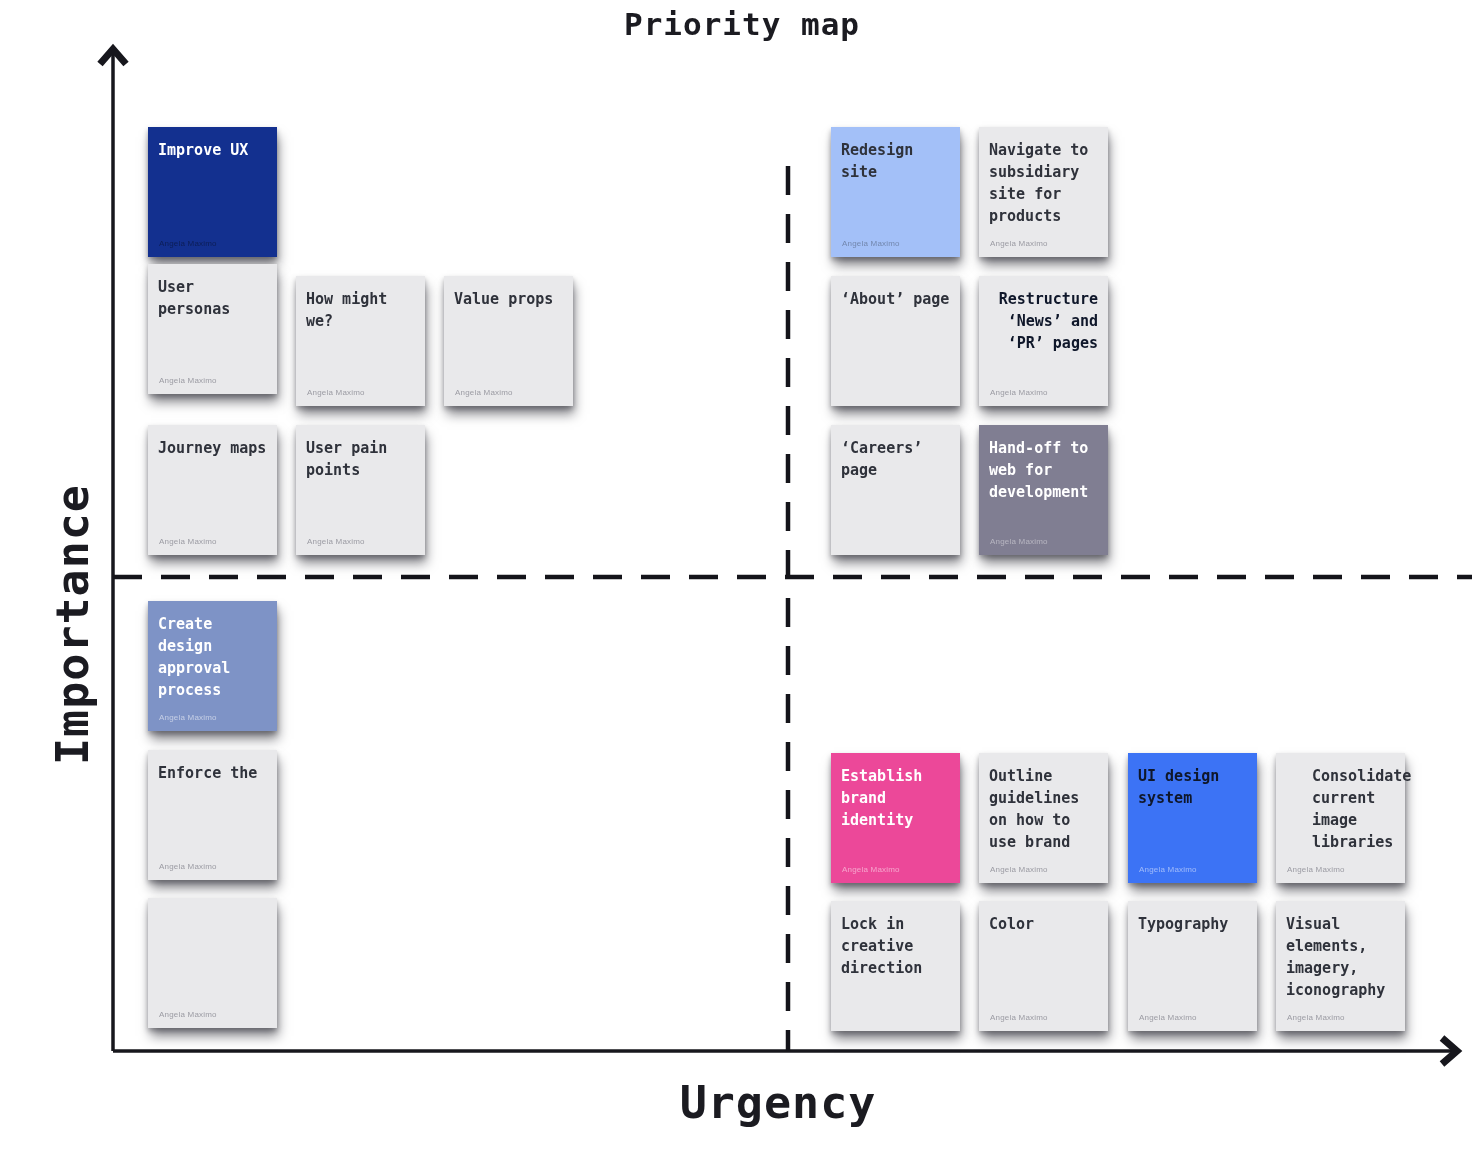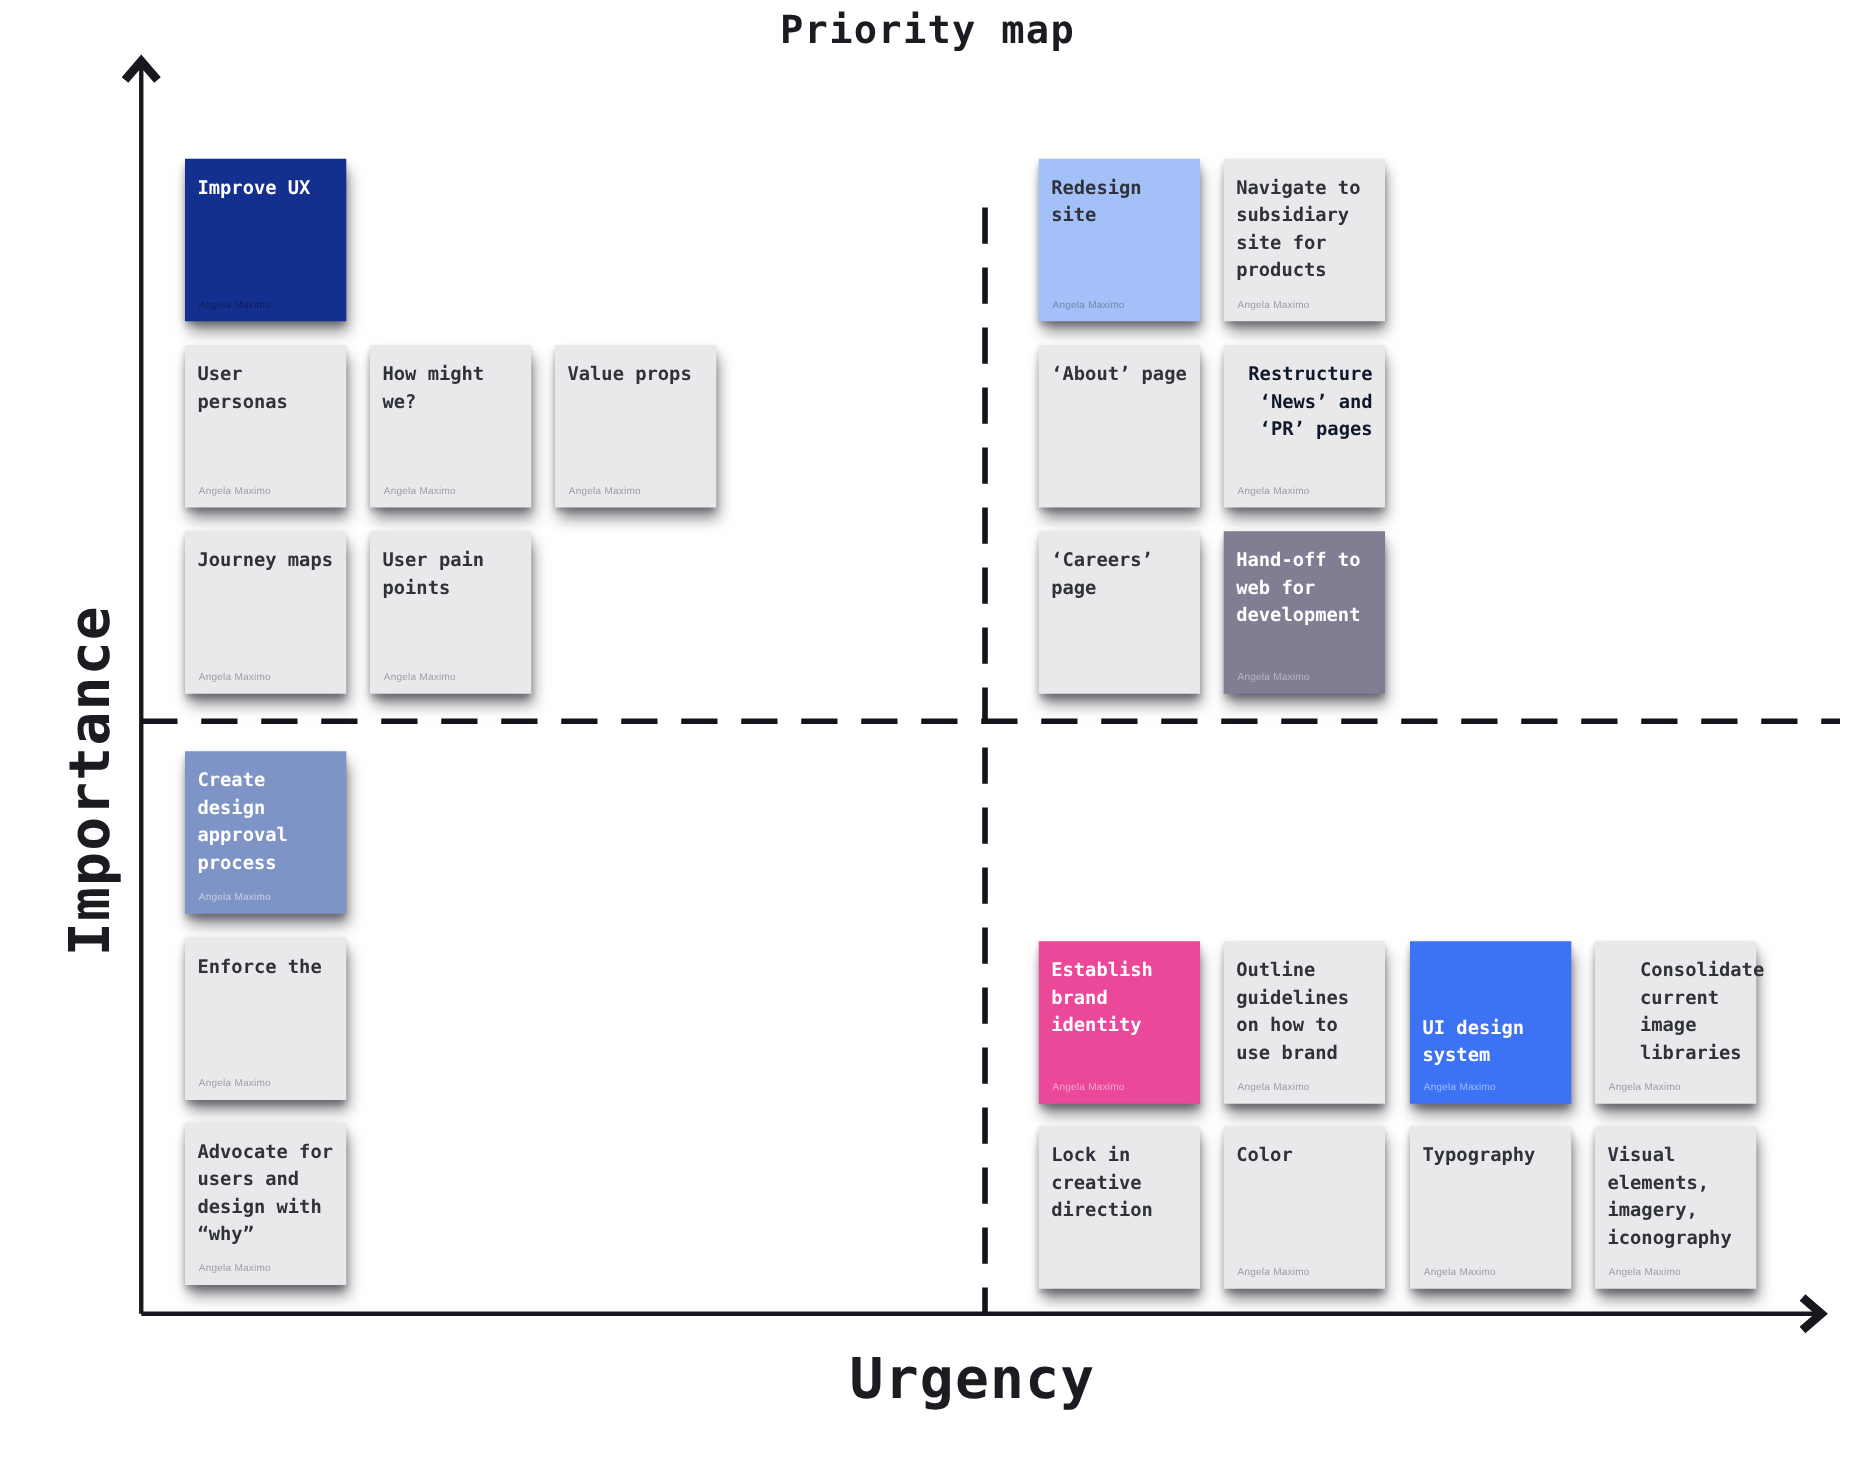--- a/index.html
+++ b/index.html
@@ -91,21 +91,21 @@
   </svg>
 
   <div class="axis-label y">Importance</div>
   <div class="axis-label x">Urgency</div>
 
   <div class="notes-layer">
       <div class="note" style="left: 148px; top: 127px; background: rgb(19, 48, 143);">
         <div class="note-text" style="color: rgb(255, 255, 255);">Improve UX</div>
         <div class="note-author" style="color: rgba(0, 0, 0, 0.4);">Angela Maximo</div>
       </div>
-      <div class="note" style="left: 148px; top: 276px; background: rgb(233, 233, 235);">
+      <div class="note" style="left: 148px; top: 264px; background: rgb(233, 233, 235);">
         <div class="note-text" style="color: rgb(47, 50, 59);">User personas</div>
         <div class="note-author" style="color: rgb(155, 155, 163);">Angela Maximo</div>
       </div>
       <div class="note" style="left: 296px; top: 276px; background: rgb(233, 233, 235);">
         <div class="note-text" style="color: rgb(47, 50, 59);">How might we?</div>
         <div class="note-author" style="color: rgb(155, 155, 163);">Angela Maximo</div>
       </div>
       <div class="note" style="left: 444px; top: 276px; background: rgb(233, 233, 235);">
         <div class="note-text" style="color: rgb(47, 50, 59);">Value props</div>
         <div class="note-author" style="color: rgb(155, 155, 163);">Angela Maximo</div>
@@ -142,33 +142,32 @@
       </div>
       <div class="note" style="left: 148px; top: 601px; background: rgb(126, 147, 198);">
         <div class="note-text" style="color: rgb(255, 255, 255);">Create design approval process</div>
         <div class="note-author" style="color: rgba(255, 255, 255, 0.55);">Angela Maximo</div>
       </div>
       <div class="note" style="left: 148px; top: 750px; background: rgb(233, 233, 235);">
         <div class="note-text" style="color: rgb(47, 50, 59);">Enforce the</div>
         <div class="note-author" style="color: rgb(155, 155, 163);">Angela Maximo</div>
       </div>
       <div class="note" style="left: 148px; top: 898px; background: rgb(233, 233, 235);">
-        <div class="note-text" style="color: rgb(47, 50, 59);">Advocate for users and design with “why”</div>
         <div class="note-author" style="color: rgb(155, 155, 163);">Angela Maximo</div>
       </div>
       <div class="note" style="left: 831px; top: 753px; background: #ec4899;">
         <div class="note-text" style="color: rgb(255, 255, 255);">Establish brand identity</div>
         <div class="note-author" style="color: rgba(255, 255, 255, 0.5);">Angela Maximo</div>
       </div>
       <div class="note" style="left: 979px; top: 753px; background: rgb(233, 233, 235);">
         <div class="note-text" style="color: rgb(47, 50, 59);">Outline guidelines on how to use brand</div>
         <div class="note-author" style="color: rgb(155, 155, 163);">Angela Maximo</div>
       </div>
       <div class="note" style="left: 1128px; top: 753px; background: rgb(60, 115, 245);">
-        <div class="note-text" style="color: #ffffff; margin-top: 46px;">UI design system</div>
+        <div class="note-text" style="color: #0f172a;">UI design system</div>
         <div class="note-author" style="color: rgba(255, 255, 255, 0.5);">Angela Maximo</div>
       </div>
       <div class="note" style="left: 1276px; top: 753px; background: rgb(233, 233, 235); padding-left: 36px;">
         <div class="note-text" style="color: rgb(47, 50, 59);">Consolidate current image libraries</div>
         <div class="note-author" style="color: rgb(155, 155, 163);">Angela Maximo</div>
       </div>
       <div class="note" style="left: 831px; top: 901px; background: rgb(233, 233, 235);">
         <div class="note-text" style="color: rgb(47, 50, 59);">Lock in creative direction</div>
       </div>
       <div class="note" style="left: 979px; top: 901px; background: rgb(233, 233, 235);">

